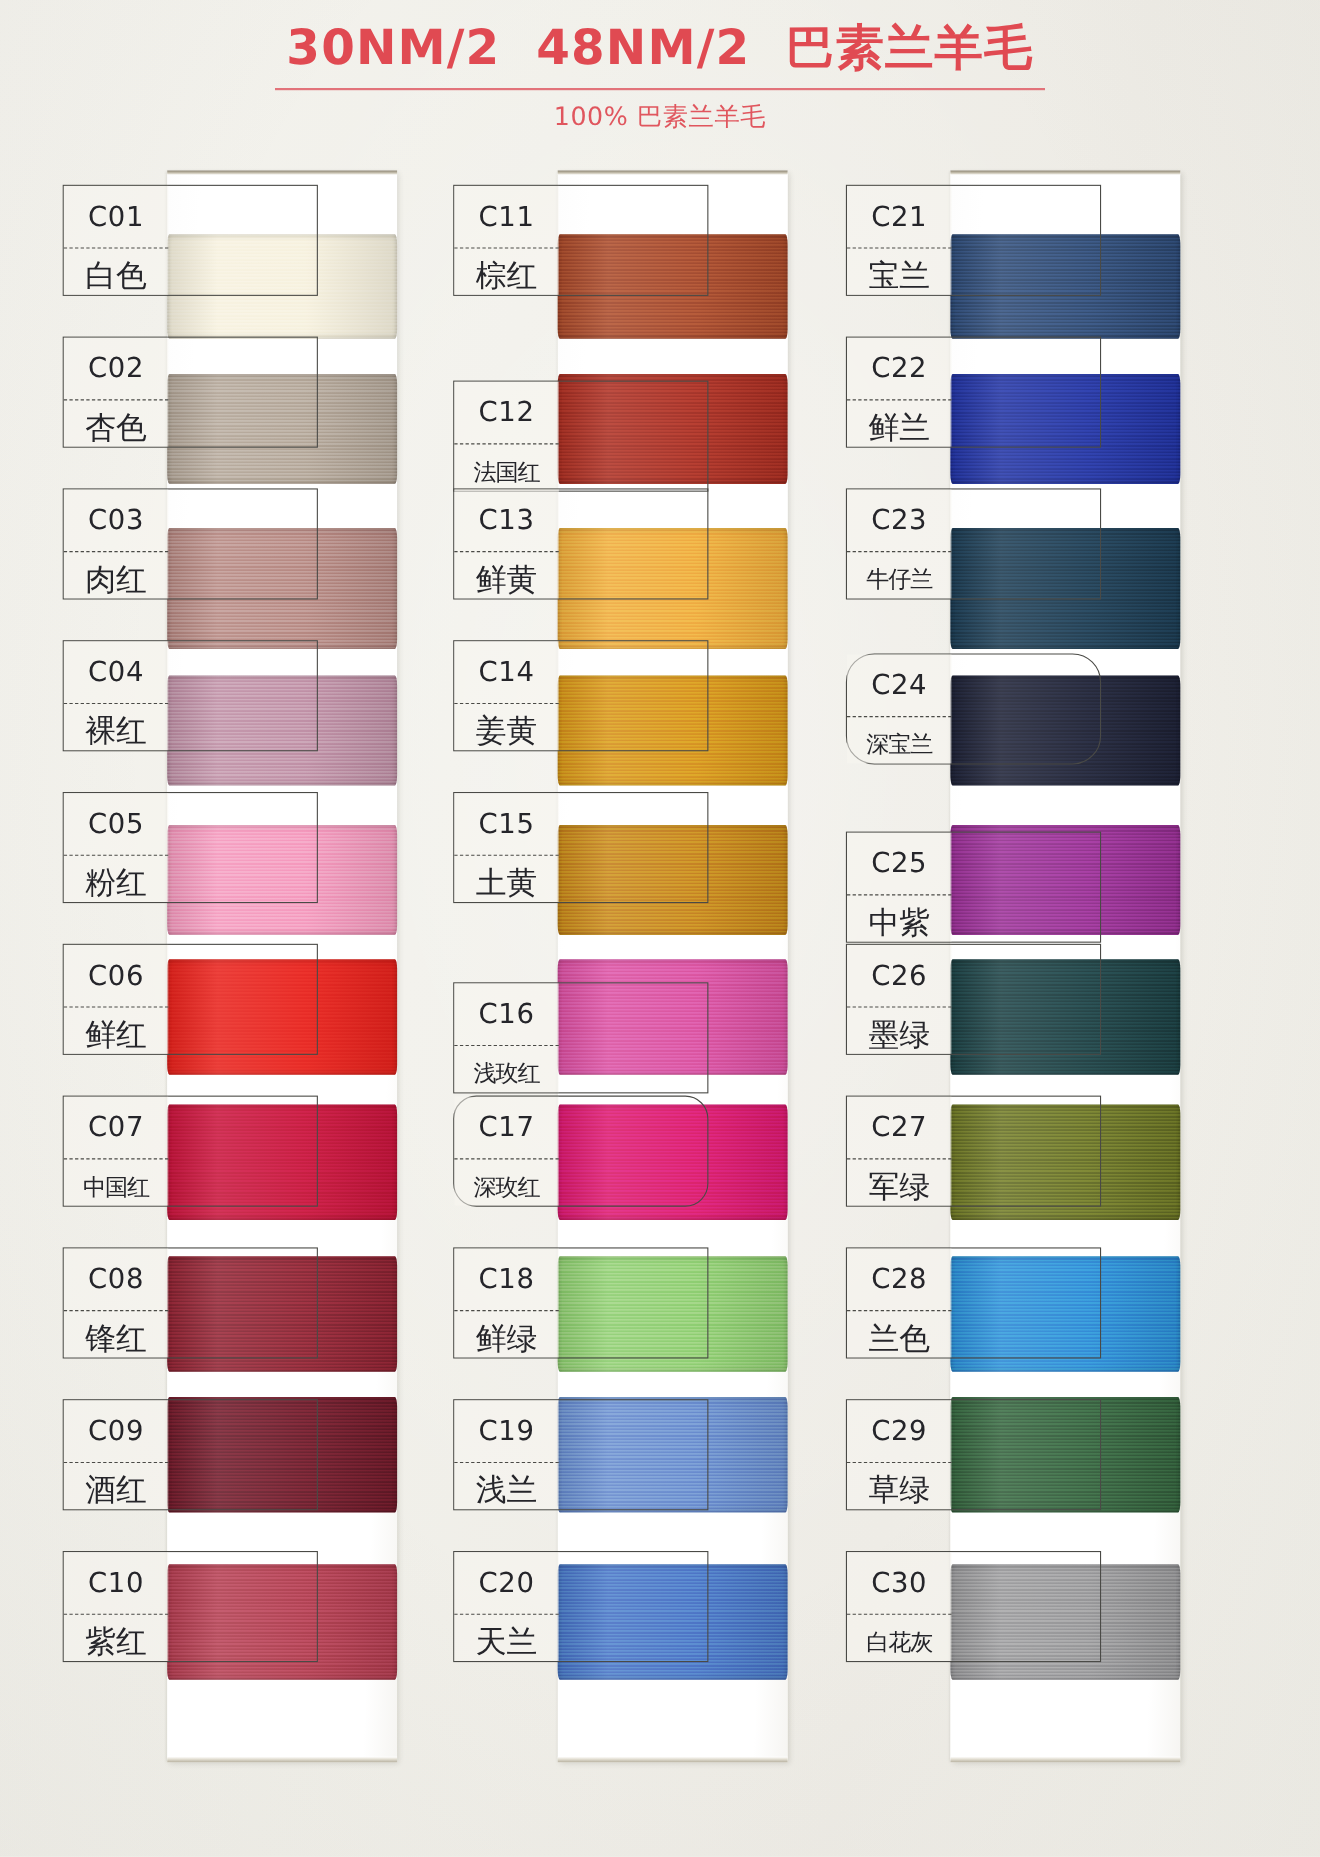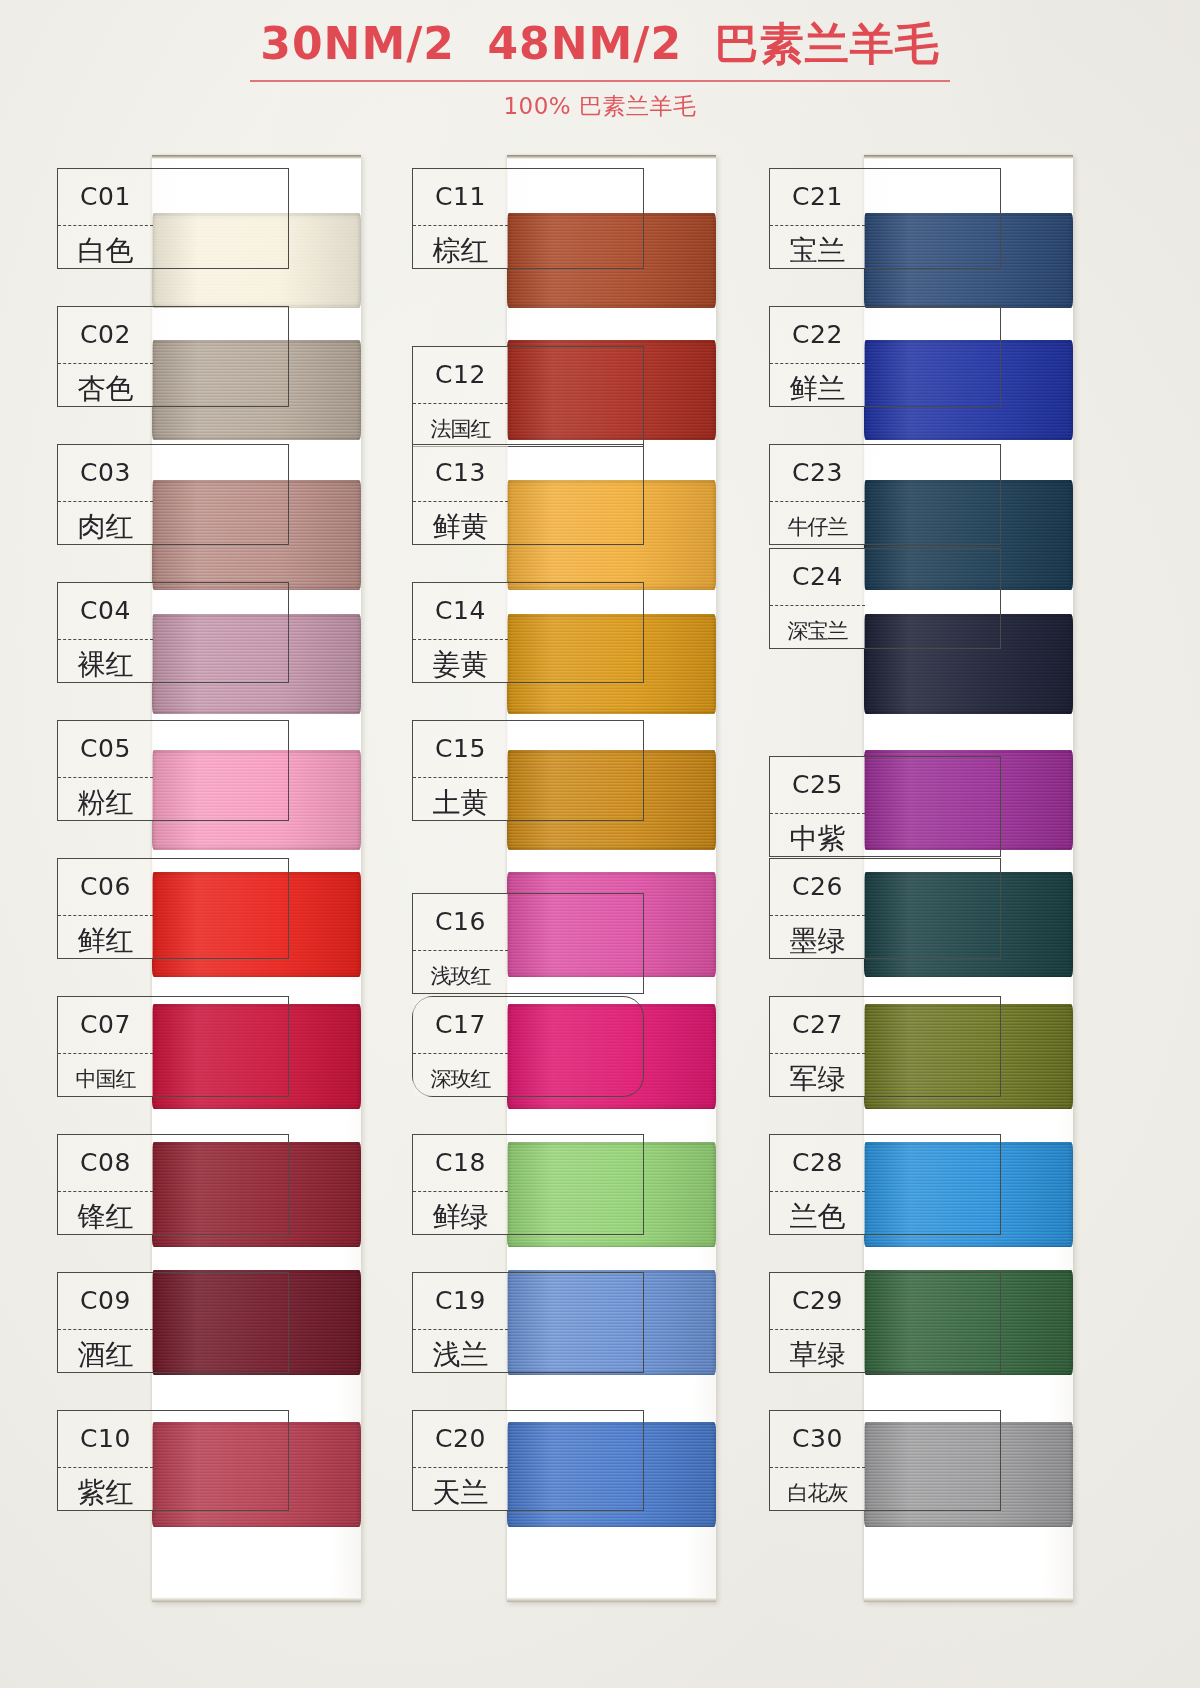--- a/index.html
+++ b/index.html
@@ -391,21 +391,21 @@
       <div class="label-box" style="top: 444px;">
         <div class="box-fill"></div>
         <div class="label-dash"></div>
         <div class="label-code">C23</div>
         <div class="label-name narrow3">牛仔兰</div>
       </div>
       <div class="band" style="top: 614px; height: 100px; background: rgb(30, 34, 54);">
         <div class="thread"></div>
         <div class="sheen"></div>
       </div>
-      <div class="label-box" style="top: 548px;">
+      <div class="label-box" style="top: 594px; border-radius: 26px;">
         <div class="box-fill"></div>
         <div class="label-dash"></div>
         <div class="label-code">C24</div>
         <div class="label-name narrow3">深宝兰</div>
       </div>
       <div class="band" style="top: 750px; height: 100px; background: rgb(151, 48, 147);">
         <div class="thread"></div>
         <div class="sheen"></div>
       </div>
       <div class="label-box" style="top: 756px;">

